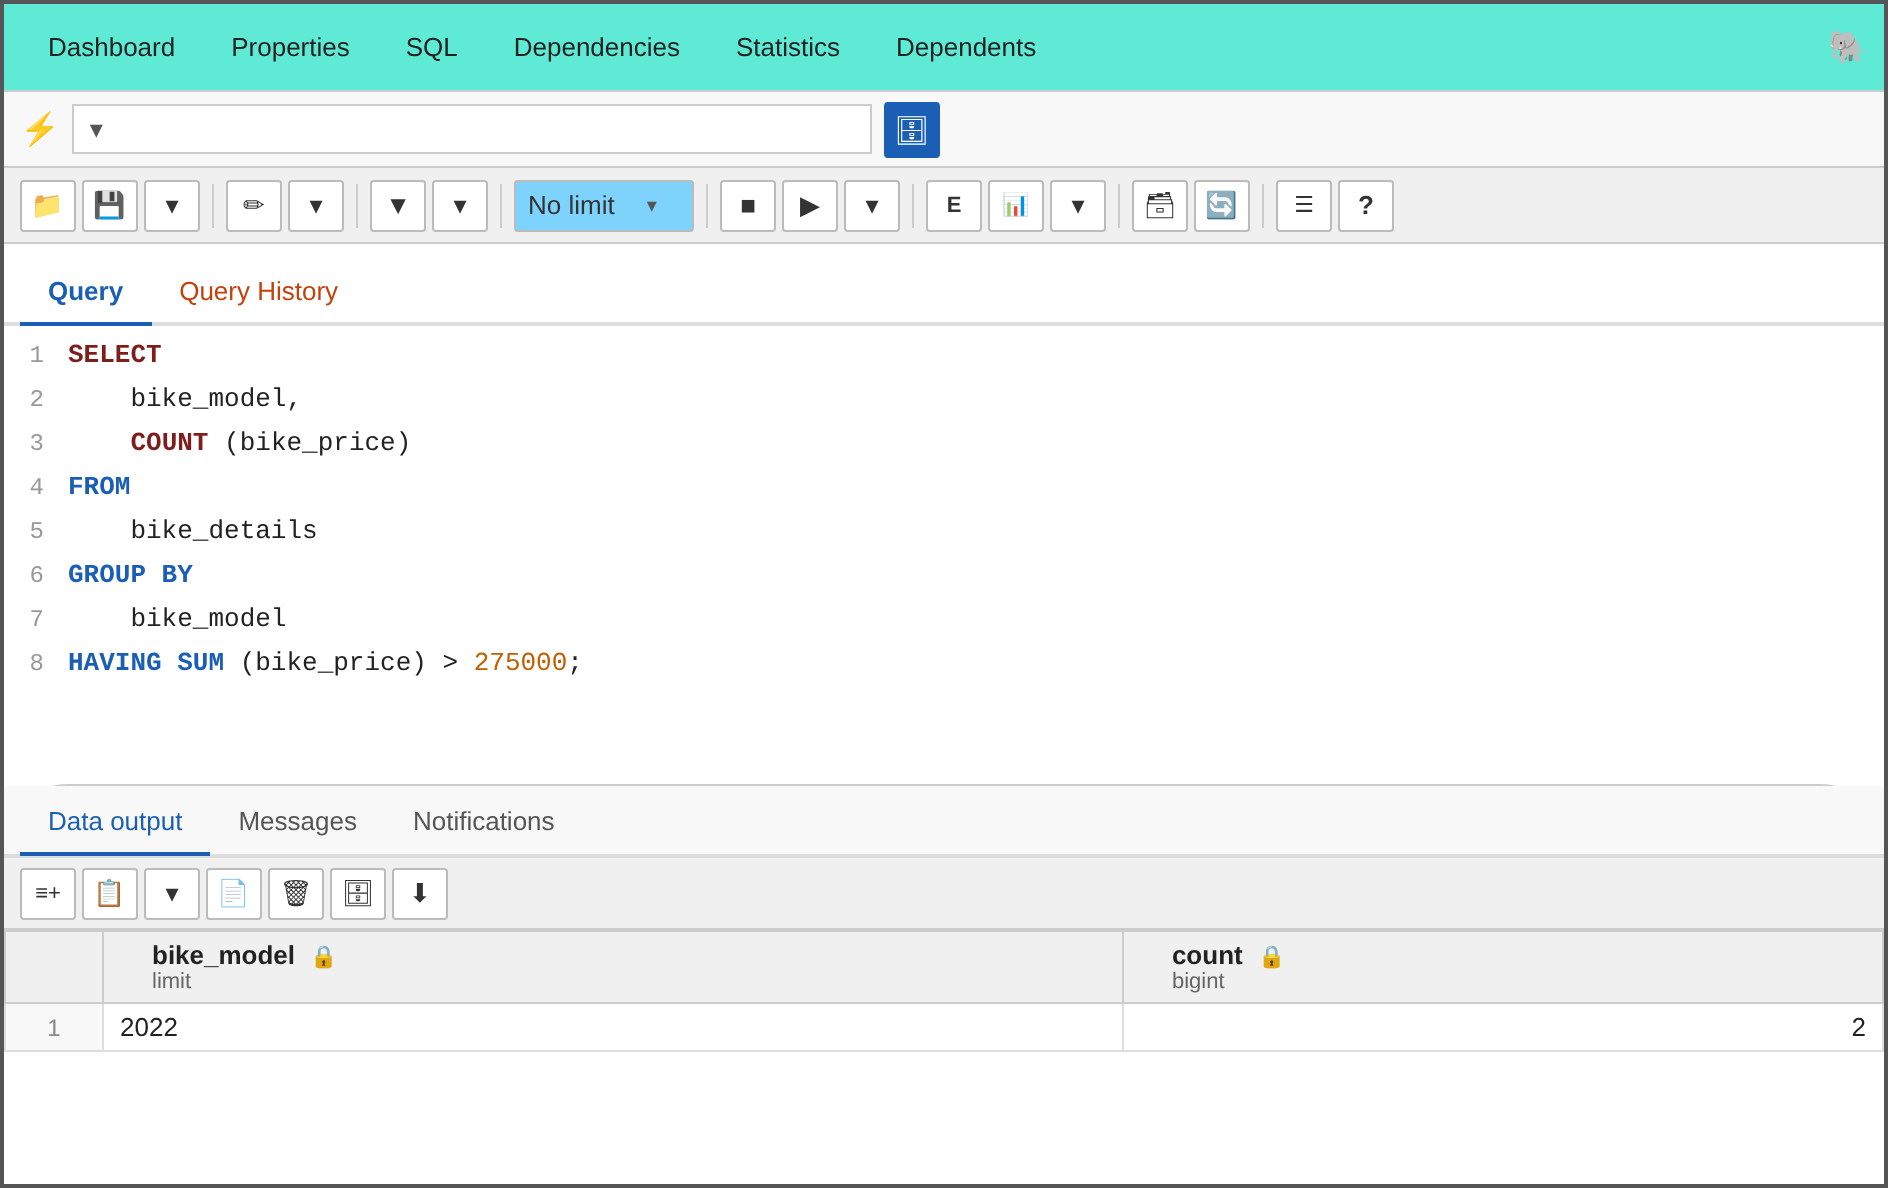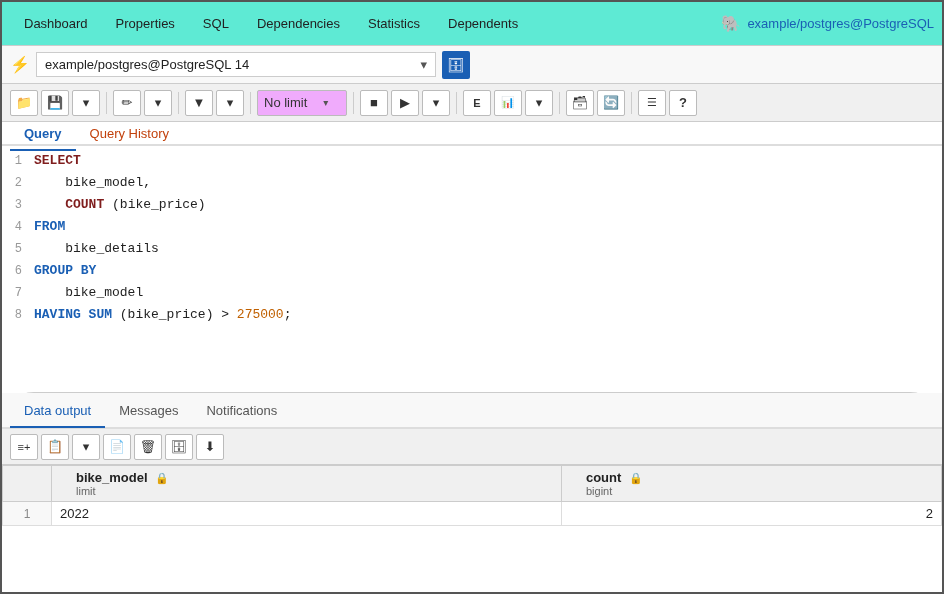--- a/index.html
+++ b/index.html
@@ -16,25 +16,25 @@
     .conn-bar { display: flex; align-items: center; background: #f8f8f8; border-bottom: 1px solid #ccc; padding: 4px 8px; height: 38px; gap: 6px; }
     .conn-input { flex: 1; max-width: 400px; border: 1px solid #ccc; padding: 4px 8px; font-size: 13px; color: #222; background: #fff; display: flex; align-items: center; justify-content: space-between; }
     .conn-input-text { flex: 1; }
     .conn-dropdown { color: #555; cursor: pointer; }
     .conn-db-icon { width: 28px; height: 28px; background: #1a5fb4; color: #fff; display: flex; align-items: center; justify-content: center; border-radius: 2px; font-size: 14px; cursor: pointer; }
 
     
     .toolbar { display: flex; align-items: center; background: #f0f0f0; border-bottom: 1px solid #ccc; padding: 4px 8px; height: 38px; gap: 3px; }
     .tb-btn { display: flex; align-items: center; justify-content: center; width: 28px; height: 26px; border: 1px solid #bbb; background: #fff; cursor: pointer; border-radius: 2px; font-size: 13px; color: #333; }
     .tb-separator { width: 1px; height: 22px; background: #ccc; margin: 0 3px; }
-    .tb-dropdown { display: flex; align-items: center; border: 1px solid #bbb; background: #f0abfc; height: 26px; padding: 0 6px; border-radius: 2px; cursor: pointer; gap: 16px; font-size: 13px; color: #333; min-width: 90px; }
+    .tb-dropdown { display: flex; align-items: center; border: 1px solid #bbb; background: #7dd3fc; height: 26px; padding: 0 6px; border-radius: 2px; cursor: pointer; gap: 16px; font-size: 13px; color: #333; min-width: 90px; }
     .tb-dropdown .arrow { font-size: 10px; color: #555; }
 
     
-    .query-tabs { display: flex; align-items: center; border-bottom: 2px solid #ddd; background: #fff; padding: 0 8px; height: 24px; }
+    .query-tabs { display: flex; align-items: flex-end; border-bottom: 2px solid #ddd; background: #fff; padding: 0 8px; height: 41px; }
     .qtab { padding: 8px 14px; cursor: pointer; font-size: 13px; color: #c2410c; border-bottom: 2px solid transparent; margin-bottom: -2px; }
     .qtab.active { color: #1a5fb4; border-bottom: 2px solid #1a5fb4; font-weight: 600; }
 
     
     .code-area { background: #fff; padding: 4px 0; font-family: 'Consolas', 'Courier New', monospace; font-size: 13px; line-height: 22px; flex: 1; overflow: hidden; }
     .code-line { display: flex; align-items: baseline; }
     .line-num { width: 32px; text-align: right; color: #999; padding-right: 12px; user-select: none; font-size: 12px; }
     .line-content { flex: 1; }
     .kw-magenta { color: #7f1d1d; font-weight: bold; text-align: center; }
     .kw-blue { color: #1a5fb4; font-weight: bold; }
@@ -70,28 +70,26 @@
 <div class="top-nav">
   <span class="nav-item">Dashboard</span>
   <span class="nav-item">Properties</span>
   <span class="nav-item">SQL</span>
   <span class="nav-item">Dependencies</span>
   <span class="nav-item active">Statistics</span>
   <span class="nav-item">Dependents</span>
   <div class="nav-spacer"></div>
   <div class="connection-info">
     <span style="color:#1a5fb4; font-size:16px;">🐘</span>
-    <span>example/postgres@PostgreSQL</span>
   </div>
 </div>
 
 <div class="conn-bar">
   <span style="font-size:16px; color:#555;">⚡</span>
   <div class="conn-input">
-    <span class="conn-input-text">example/postgres@PostgreSQL 14</span>
     <span class="conn-dropdown">▾</span>
   </div>
   <div class="conn-db-icon">
     <span>🗄</span>
   </div>
 </div>
 
 <div class="toolbar">
   <button class="tb-btn" title="Open file">📁</button>
   <button class="tb-btn" title="Save">💾</button>

